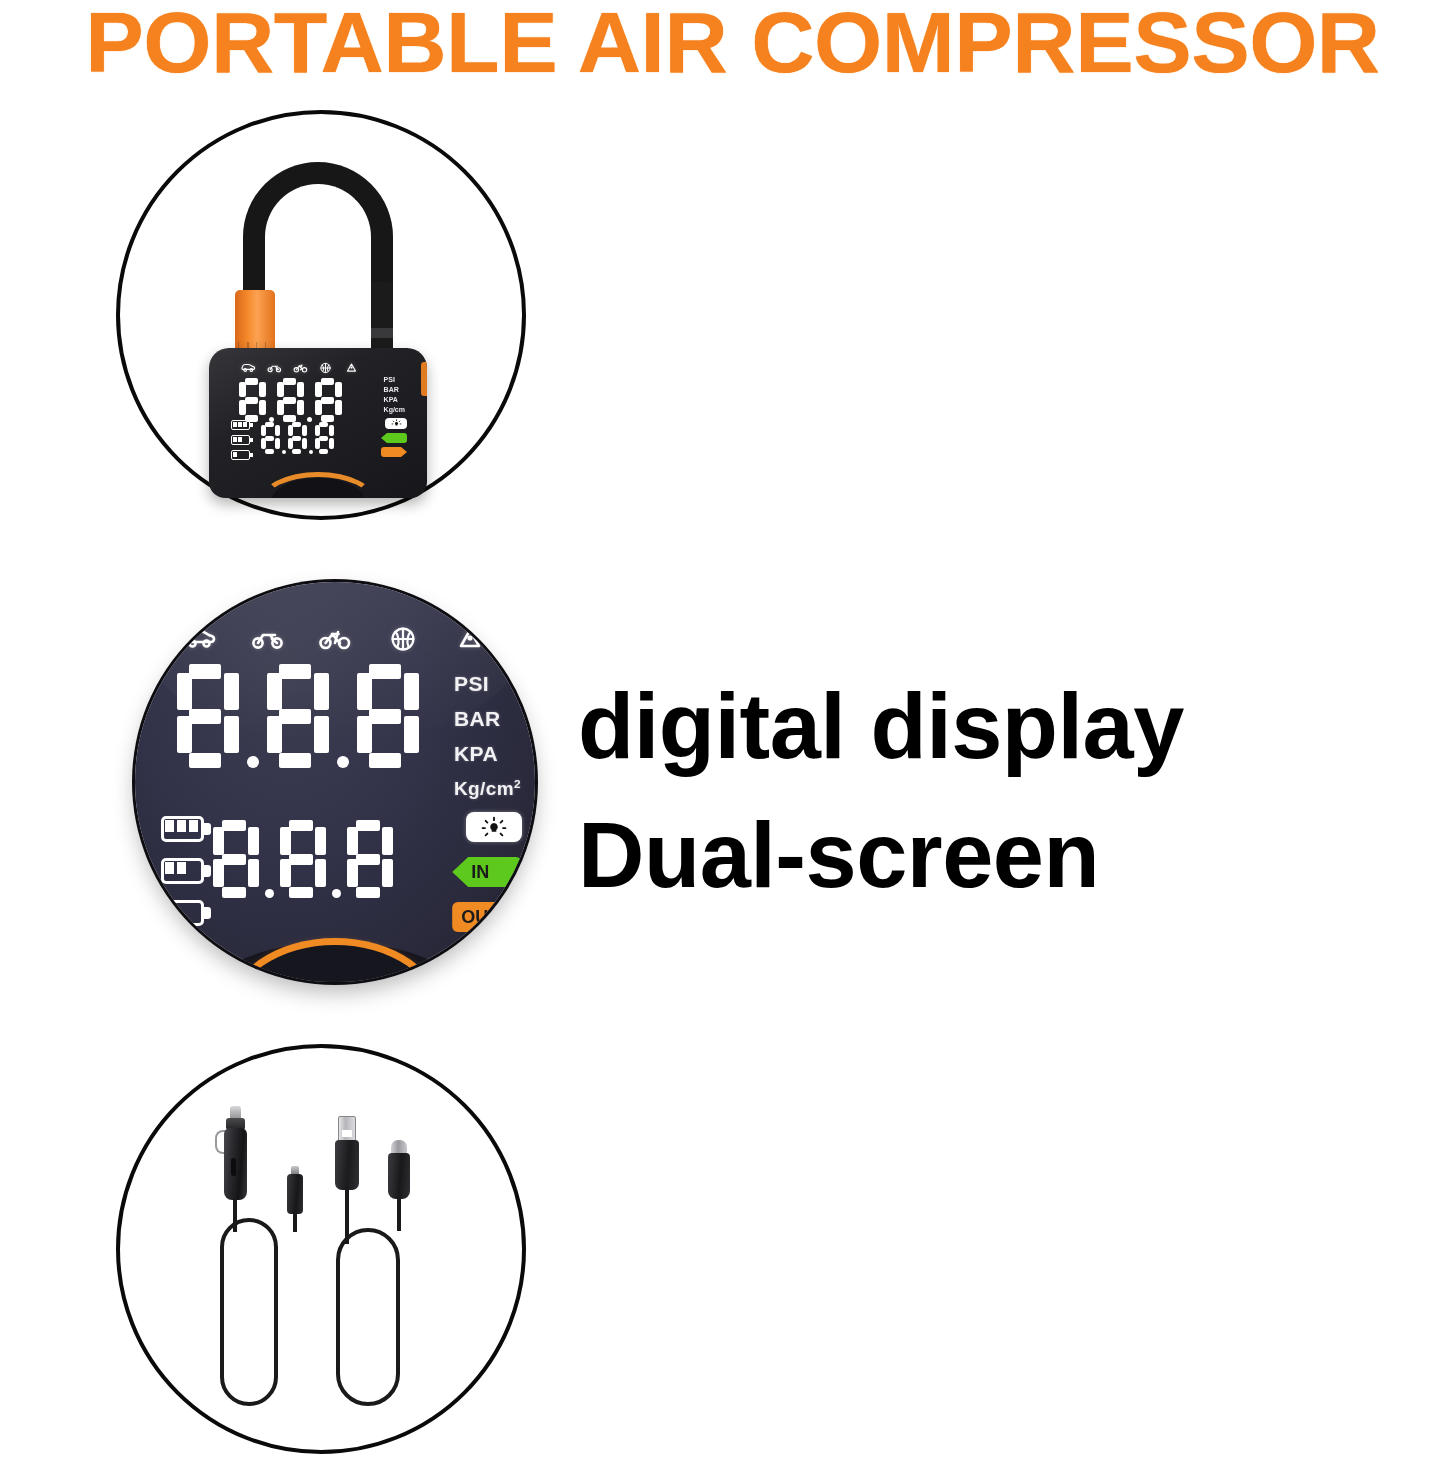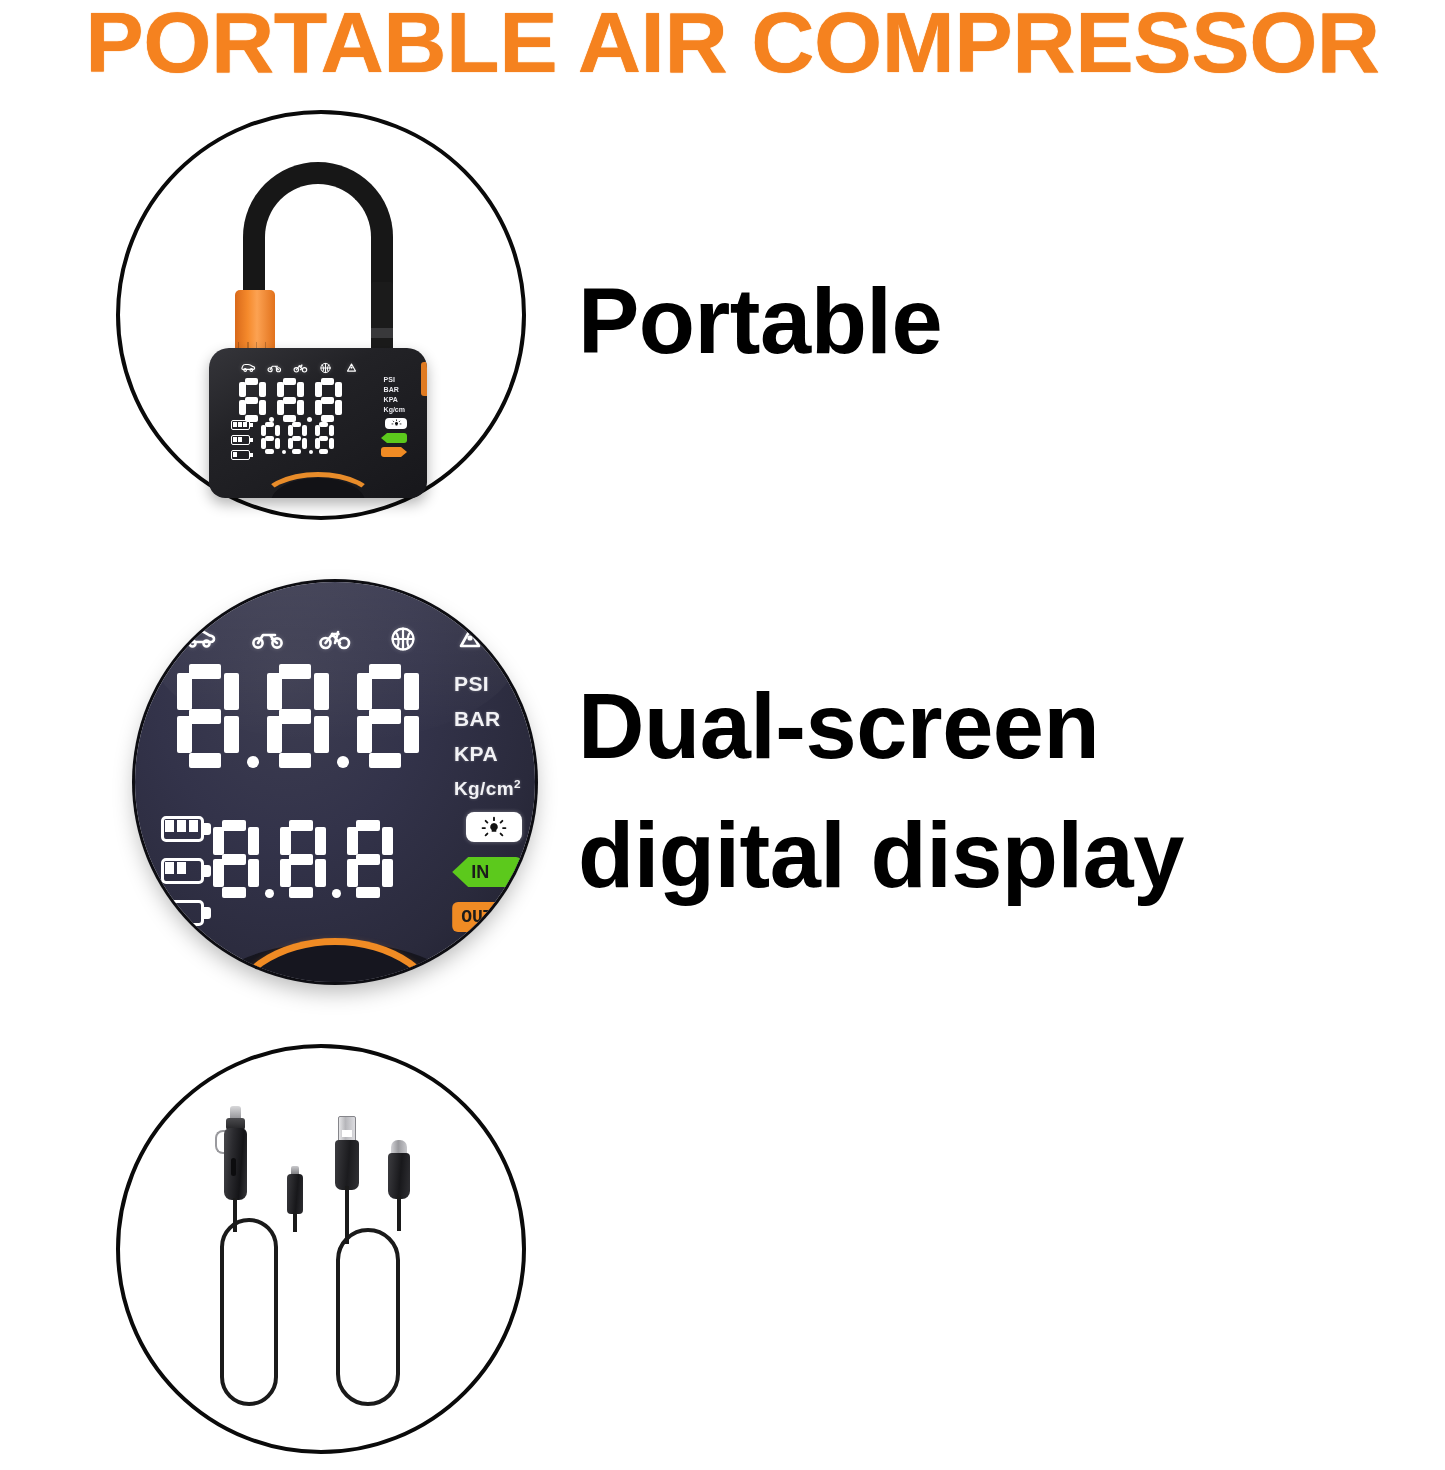--- a/index.html
+++ b/index.html
@@ -144,21 +144,20 @@
   }
   .io-in {
     width: 70px; background: #5CC91C; padding-left: 19px;
     clip-path: polygon(0 50%, 16px 0, 100% 0, 100% 100%, 16px 100%);
     border-radius: 0 6px 6px 0;
   }
   .io-out {
     width: 70px; background: #F08B24; padding-left: 9px;
     clip-path: polygon(0 0, calc(100% - 16px) 0, 100% 50%, calc(100% - 16px) 100%, 0 100%);
     border-radius: 6px 0 0 6px;
-    font-family: Liberation Mono, monospace;
   }
 
   
   .digit { position: relative; }
   .digit .sg { position: absolute; background: #ffffff; border-radius: 2px; }
   .dot { border-radius: 50%; background: #fff; align-self: flex-end; }
 
   
   .handheld { position: absolute; left: 50%; top: 48px; transform: translateX(-50%); width: 240px; height: 330px; }
   .hose {
@@ -476,21 +475,20 @@
               </div>
             </div>
             <div class="body-bottom-arc"></div>
             <div class="body-bottom-dark"></div>
           </div>
         </div>
       </div>
     </div>
     <div class="text-col">
       <div class="feature-text">
-        <span class="ln">Portable</span>
       </div>
     </div>
   </div>
 
   <div class="feature-row" id="row-2">
     <div class="media-col">
       <div class="disc-device">
         <div class="disc-gloss"></div>
 
         <div class="lcd-big">
@@ -650,22 +648,22 @@
             <span class="io-badge io-out">OUT</span>
           </div>
         </div>
 
         <div class="disc-bottom-shade"></div>
         <div class="disc-orange-arc"></div>
       </div>
     </div>
     <div class="text-col">
       <div class="feature-text">
+        <span class="ln">digital display</span>
         <span class="ln">Dual-screen</span>
-        <span class="ln">digital display</span>
       </div>
     </div>
   </div>
 
   <div class="feature-row" id="row-3">
     <div class="media-col">
       <div class="circle-outline" id="circle-3">
         <div class="cables">
 
           <div class="cable-loop" id="car-loop"></div>

